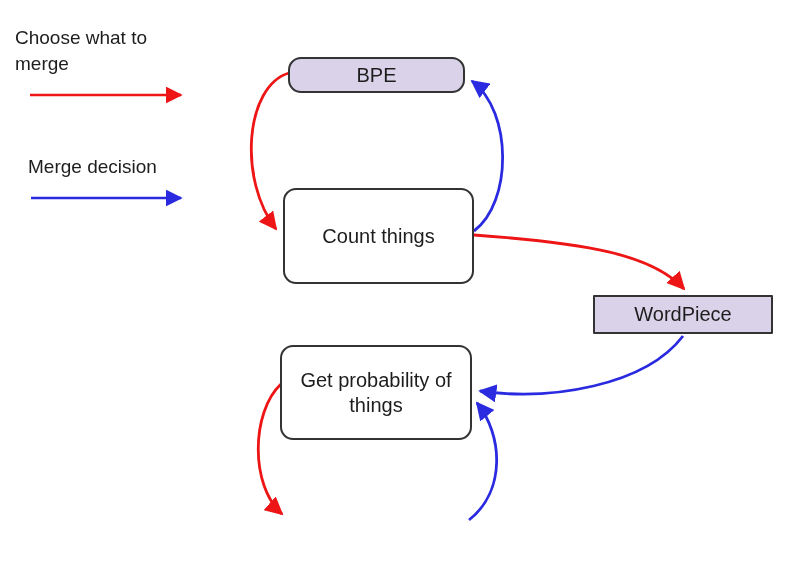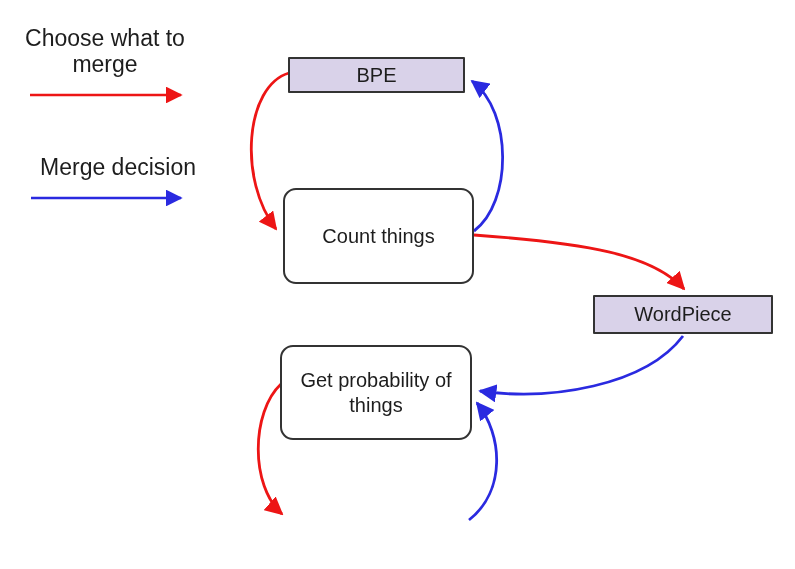--- a/index.html
+++ b/index.html
@@ -36,30 +36,30 @@
   .rect-node{
     background:var(--node_fill);
     border:2px solid var(--node_border);
     border-radius:1px;
   }
   .round-node{
     background:var(--bg);
     border:2px solid var(--node_border);
     border-radius:13px;
   }
-  #node-bpe{left:288px;top:57px;width:177px;height:36px;}
+  #node-bpe{left:288px;top:57px;width:177px;height:36px;border-radius:13px;}
   #node-count{left:283px;top:188px;width:191px;height:96px;}
   #node-wordpiece{left:593px;top:295px;width:180px;height:39px;}
   #node-getprob{left:280px;top:345px;width:192px;height:95px;padding:12px 14px;}
   #node-unigram{left:288px;top:501px;width:179px;height:39px;}
 
   .legend-label{
     position:absolute;
-    font-size:23px;line-height:26px;
-    text-align:center;
+    font-size:19px;line-height:26px;
+    text-align:left;
     color:var(--text);
   }
   #legend-choose{left:15px;top:25px;width:180px;}
   #legend-merge{left:28px;top:155px;width:180px;line-height:24px;}
 </style>
 </head>
 <body>
 
 <div class="canvas">
 

